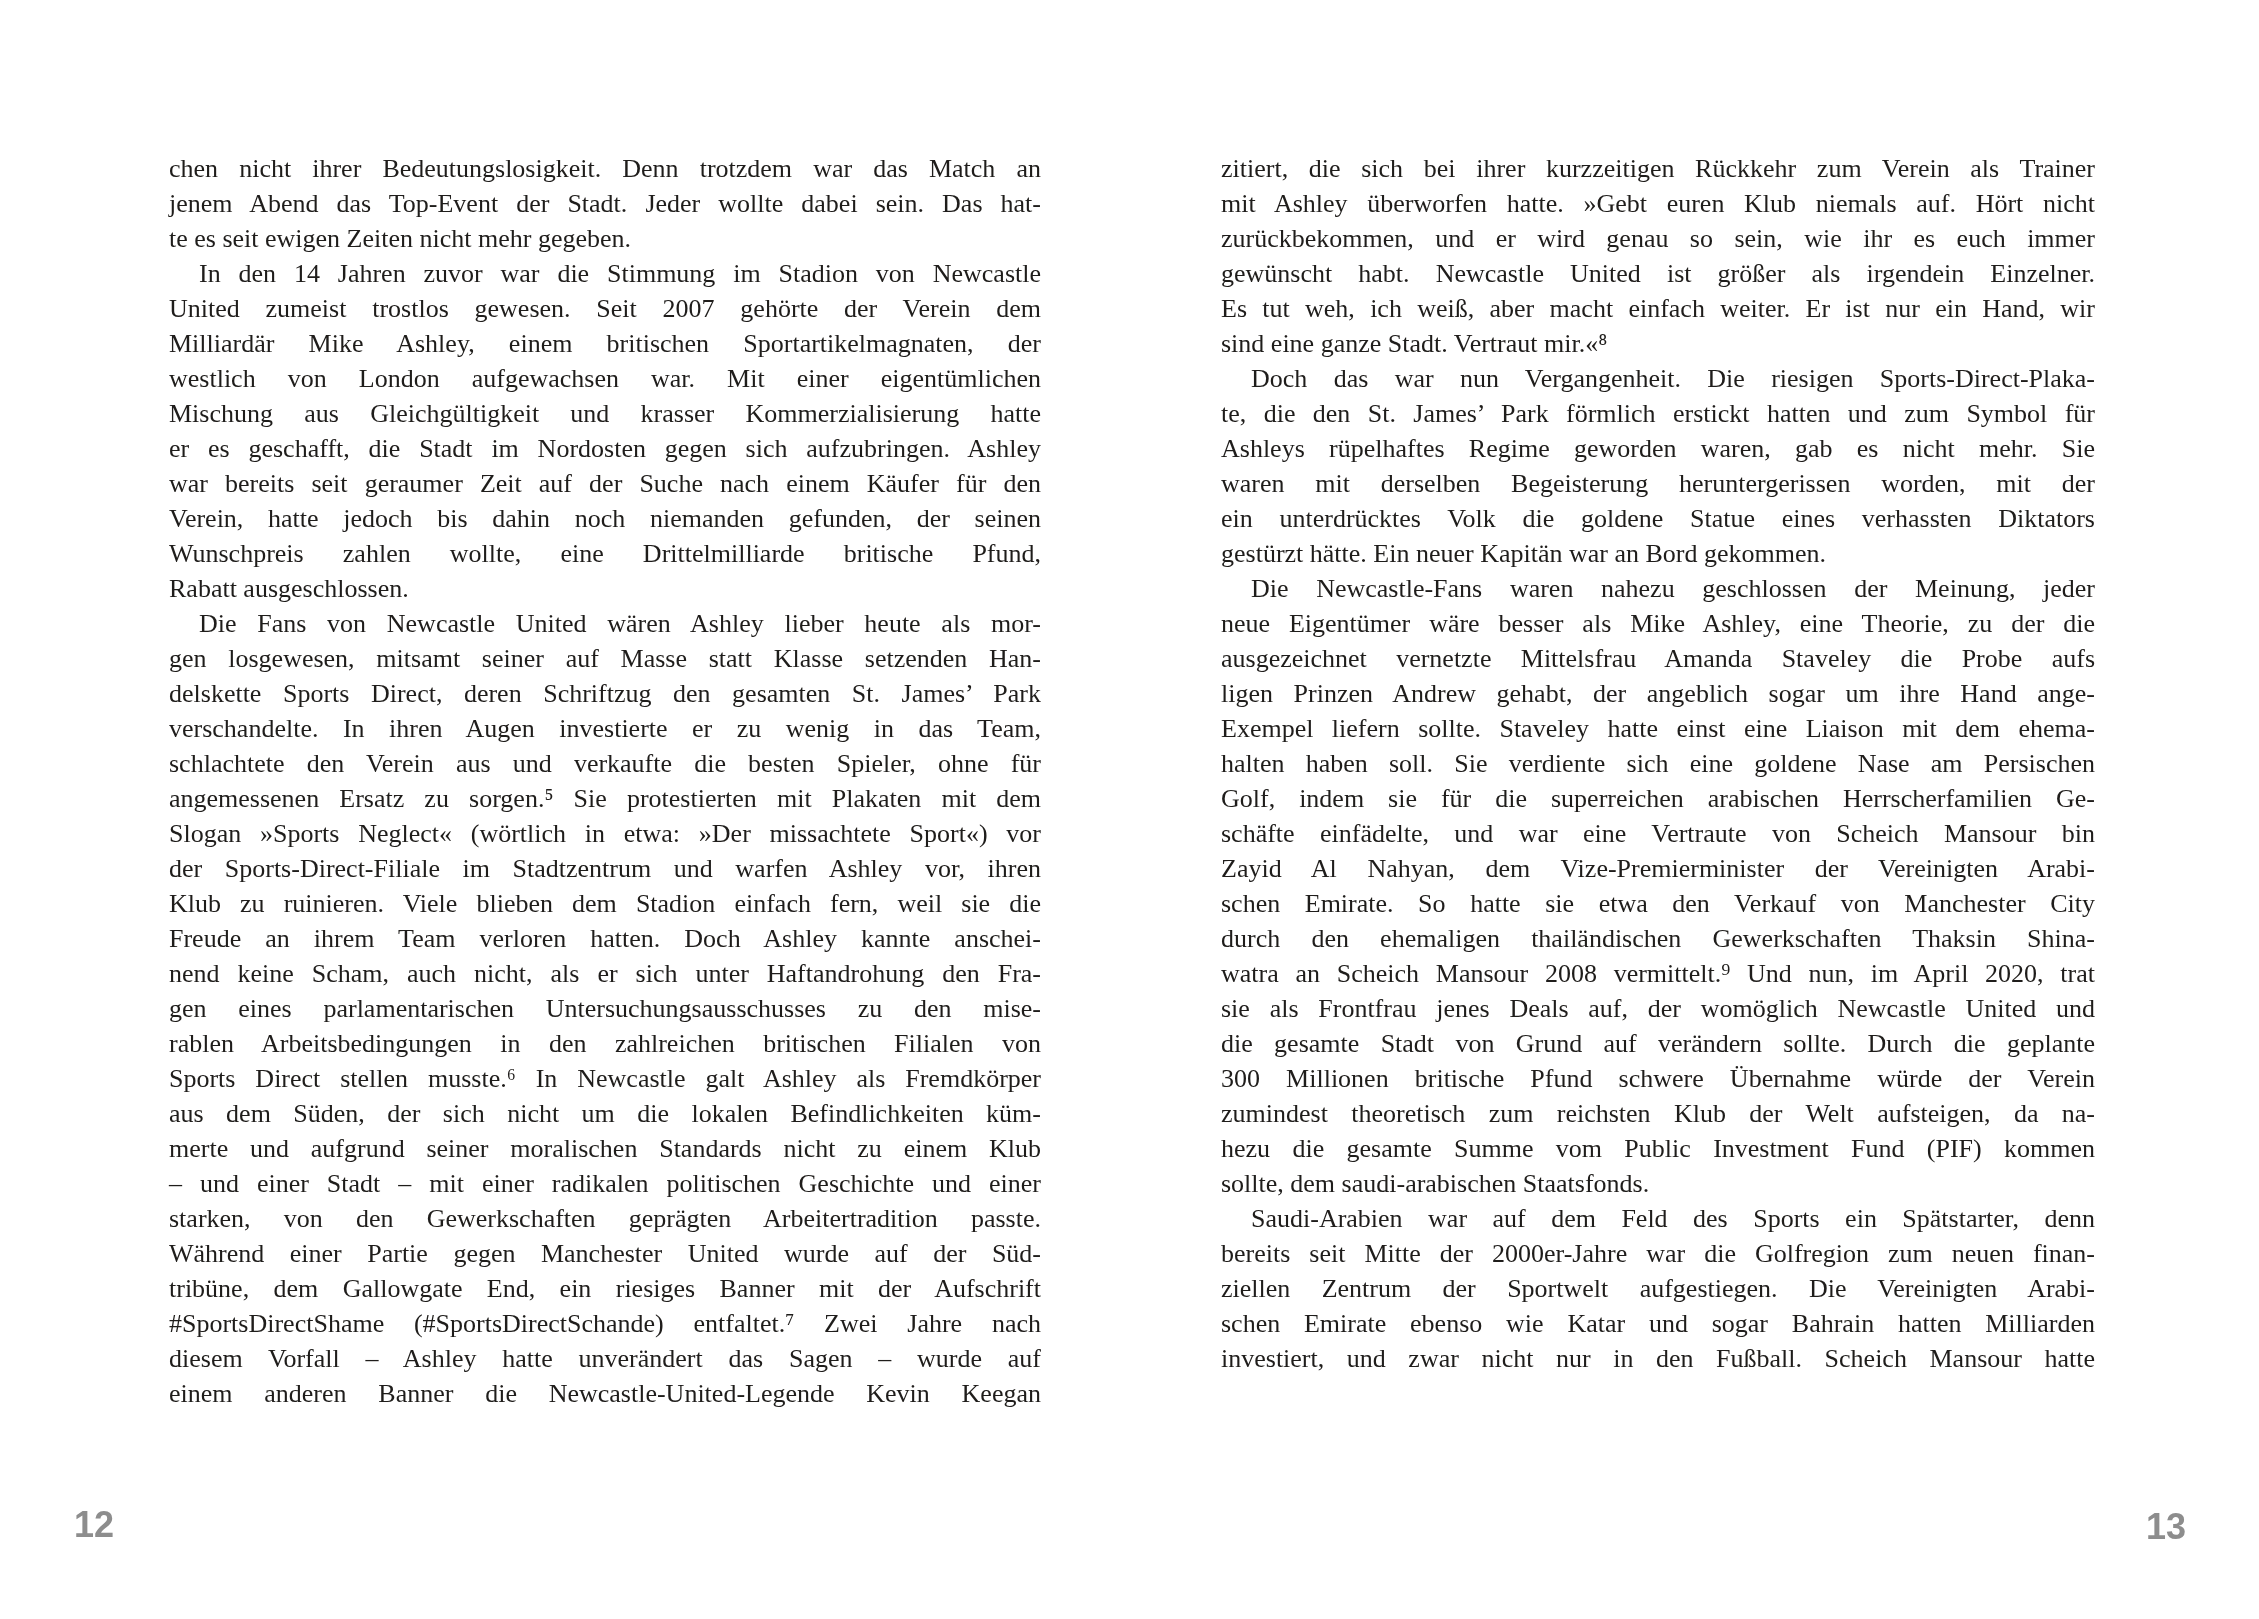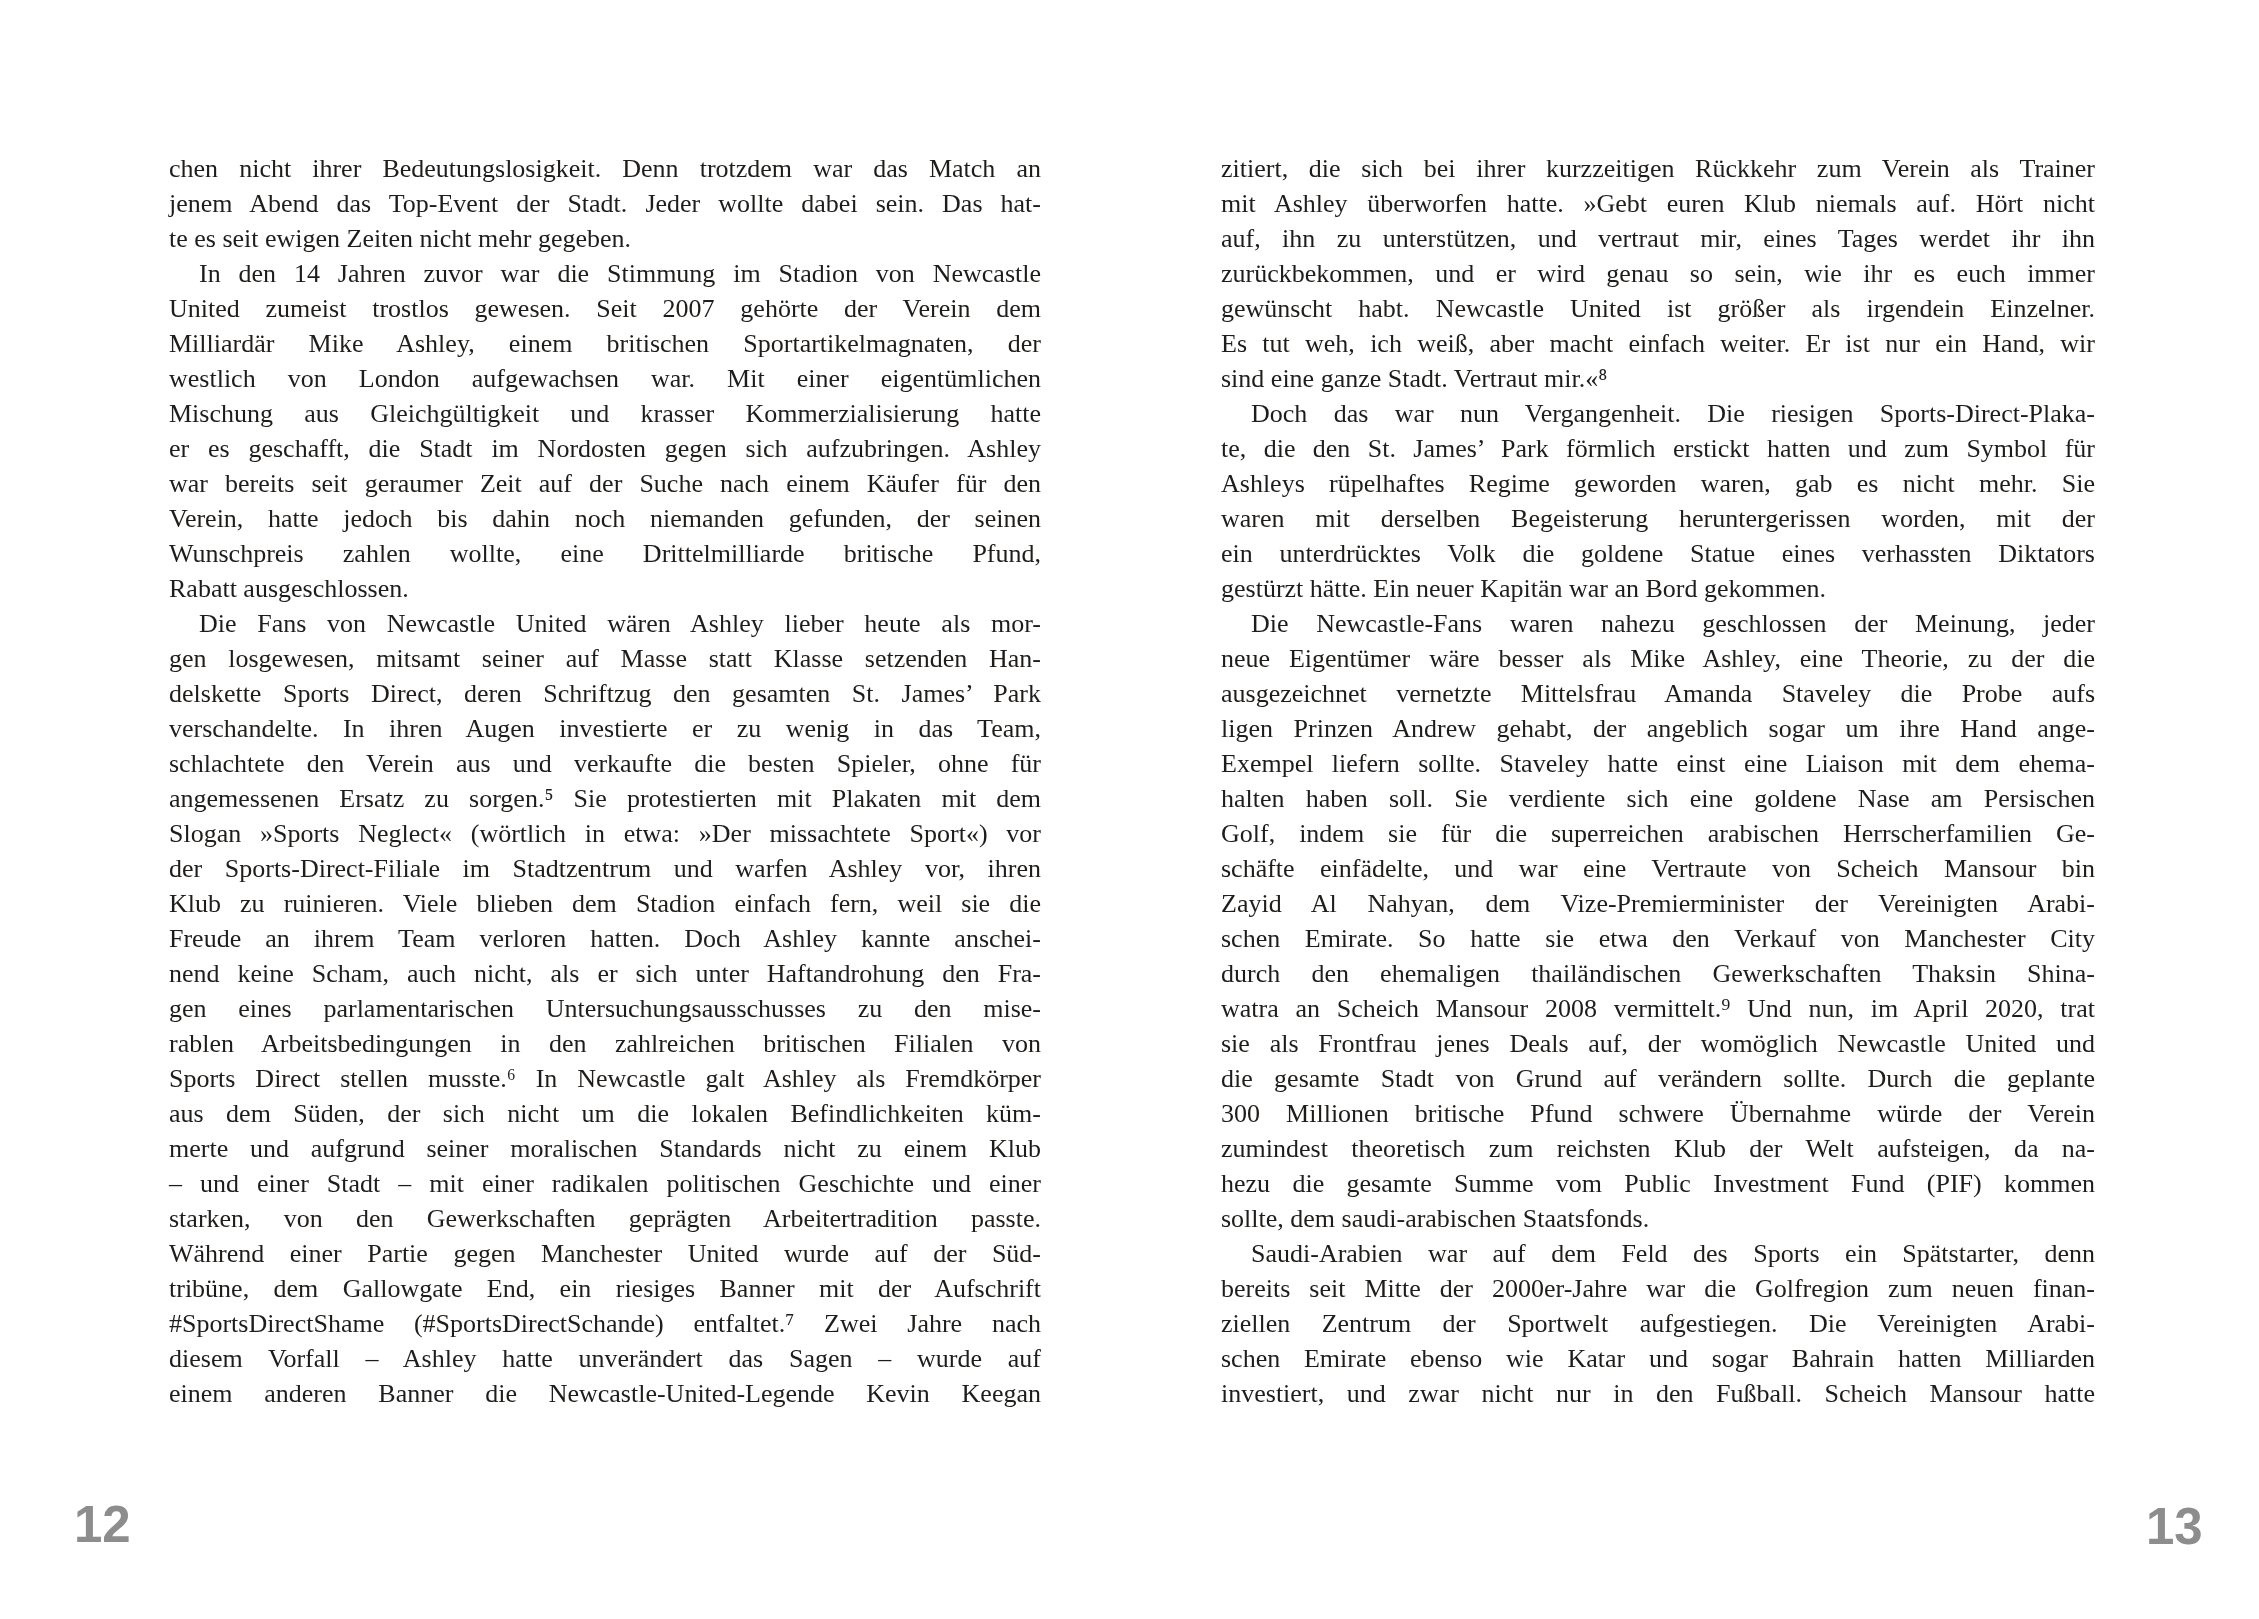--- a/index.html
+++ b/index.html
@@ -35,21 +35,21 @@
     text-align: justify;
     text-align-last: justify;
     white-space: normal;
   }
   .line.para-end { text-align-last: left; }
   .line.indent   { text-indent: 30px; }
   .folio {
     position: absolute;
     font-family: "Liberation Sans", "DejaVu Sans", sans-serif;
     font-weight: bold;
-    font-size: 51px;
+    font-size: 36px;
     line-height: 38px;
     color: #8d8d8d;
   }
   #folio-left  { left: 74px;  top: 1506px; }
   #folio-right { left: 2146px; top: 1508px; }
 </style>
 </head>
 <body>
 
 <div class="spread">
@@ -89,21 +89,20 @@
       <div class="line">Während einer Partie gegen Manchester United wurde auf der Süd-</div>
       <div class="line">tribüne, dem Gallowgate End, ein riesiges Banner mit der Aufschrift</div>
       <div class="line">#SportsDirectShame (#SportsDirectSchande) entfaltet.⁷ Zwei Jahre nach</div>
       <div class="line">diesem Vorfall – Ashley hatte unverändert das Sagen – wurde auf</div>
       <div class="line">einem anderen Banner die Newcastle-United-Legende Kevin Keegan</div>
     </div>
 
   <div class="page-text" id="right-lines">
       <div class="line">zitiert, die sich bei ihrer kurzzeitigen Rückkehr zum Verein als Trainer</div>
       <div class="line">mit Ashley überworfen hatte. »Gebt euren Klub niemals auf. Hört nicht</div>
-      <div class="line">auf, ihn zu unterstützen, und vertraut mir, eines Tages werdet ihr ihn</div>
       <div class="line">zurückbekommen, und er wird genau so sein, wie ihr es euch immer</div>
       <div class="line">gewünscht habt. Newcastle United ist größer als irgendein Einzelner.</div>
       <div class="line">Es tut weh, ich weiß, aber macht einfach weiter. Er ist nur ein Hand, wir</div>
       <div class="line para-end">sind eine ganze Stadt. Vertraut mir.«⁸</div>
       <div class="line indent">Doch das war nun Vergangenheit. Die riesigen Sports-Direct-Plaka-</div>
       <div class="line">te, die den St. James’ Park förmlich erstickt hatten und zum Symbol für</div>
       <div class="line">Ashleys rüpelhaftes Regime geworden waren, gab es nicht mehr. Sie</div>
       <div class="line">waren mit derselben Begeisterung heruntergerissen worden, mit der</div>
       <div class="line">ein unterdrücktes Volk die goldene Statue eines verhassten Diktators</div>
       <div class="line para-end">gestürzt hätte. Ein neuer Kapitän war an Bord gekommen.</div>

